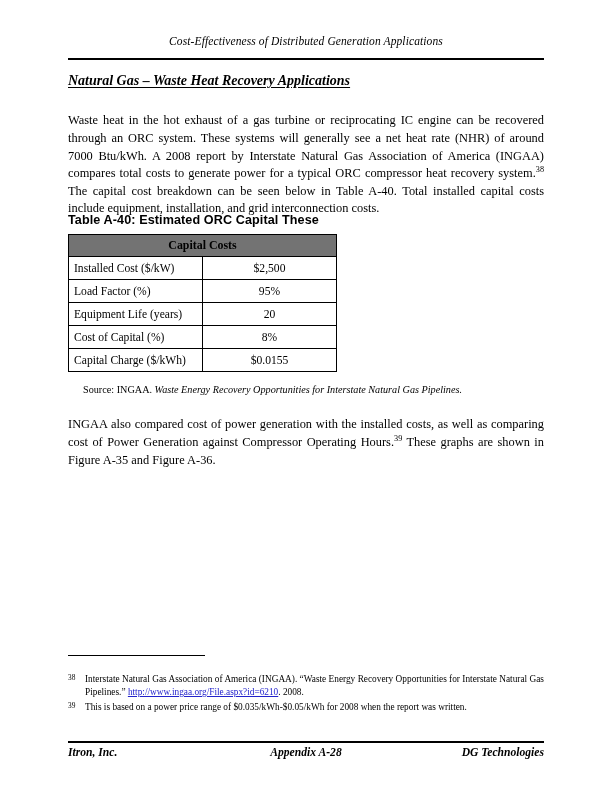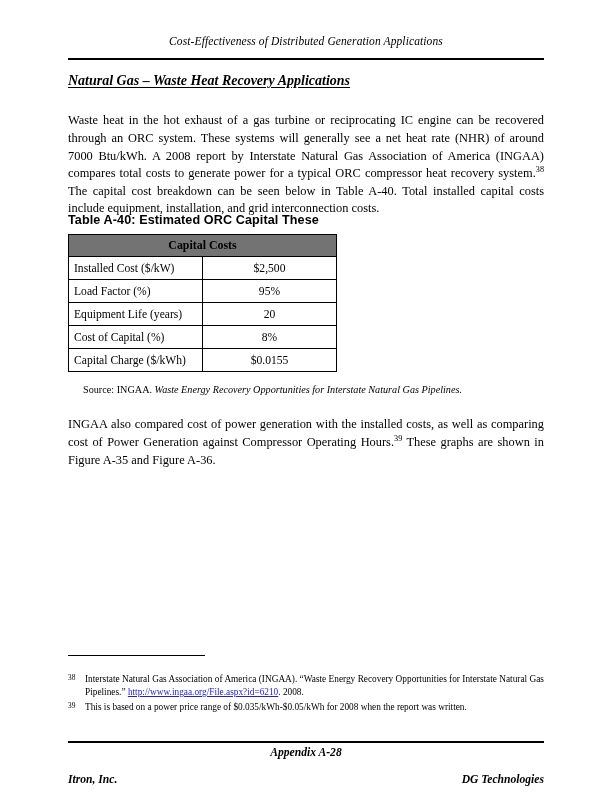--- a/index.html
+++ b/index.html
@@ -196,21 +196,20 @@
     position: absolute;
     left: 0;
     width: 476px;
     text-align: center;
     font-style: italic;
     font-weight: bold;
   }
   .page-footer .ft-left, .page-footer .ft-right {
     position: relative;
     z-index: 2;
-    margin-top: 27px;
   }
 </style>
 </head>
 <body>
 
 <div class="page">
 
   <div class="page-header">
     <div class="page-header-title">Cost-Effectiveness of Distributed Generation Applications</div>
   </div>

